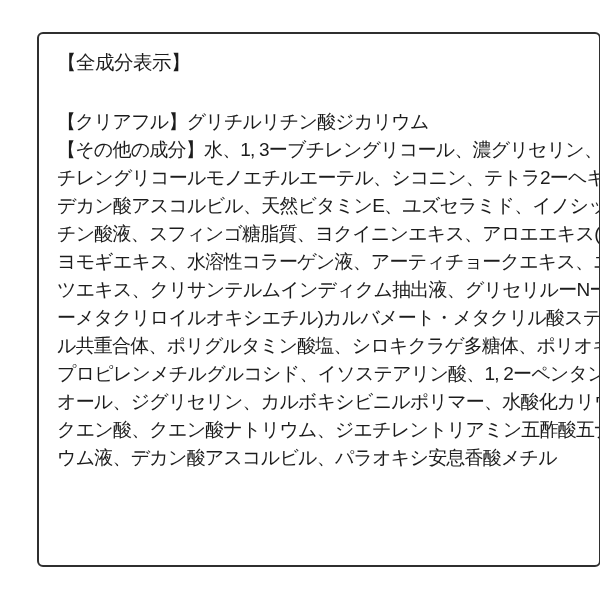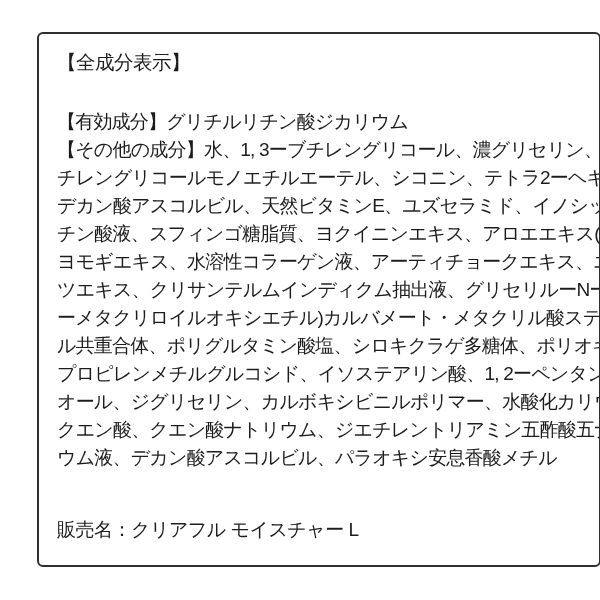--- a/index.html
+++ b/index.html
@@ -51,29 +51,28 @@
     white-space: nowrap;
   }
 </style>
 </head>
 <body>
 
 <div class="panel">
   <div class="heading">【全成分表示】</div>
 
   <div class="body-block">
-    <div class="line">【有効成分】グリチルリチン酸ジカリウム</div>
+    <div class="line">【クリアフル】グリチルリチン酸ジカリウム</div>
     <div class="line">【その他の成分】水、1, 3ーブチレングリコール、濃グリセリン、ジエ</div>
     <div class="line">チレングリコールモノエチルエーテル、シコニン、テトラ2ーヘキシル</div>
     <div class="line">デカン酸アスコルビル、天然ビタミンE、ユズセラミド、イノシット、フィ</div>
     <div class="line">チン酸液、スフィンゴ糖脂質、ヨクイニンエキス、アロエエキス(2)、</div>
     <div class="line">ヨモギエキス、水溶性コラーゲン液、アーティチョークエキス、エイジ</div>
     <div class="line">ツエキス、クリサンテルムインディクム抽出液、グリセリルーNー(2</div>
     <div class="line">ーメタクリロイルオキシエチル)カルバメート・メタクリル酸ステアリ</div>
     <div class="line">ル共重合体、ポリグルタミン酸塩、シロキクラゲ多糖体、ポリオキシ</div>
     <div class="line">プロピレンメチルグルコシド、イソステアリン酸、1, 2ーペンタンジ</div>
     <div class="line">オール、ジグリセリン、カルボキシビニルポリマー、水酸化カリウム、</div>
     <div class="line">クエン酸、クエン酸ナトリウム、ジエチレントリアミン五酢酸五ナトリ</div>
     <div class="line">ウム液、デカン酸アスコルビル、パラオキシ安息香酸メチル</div>
   </div>
 
-  <div class="product-line">販売名：クリアフル モイスチャー L</div>
 </div>
 
 </body></html>

